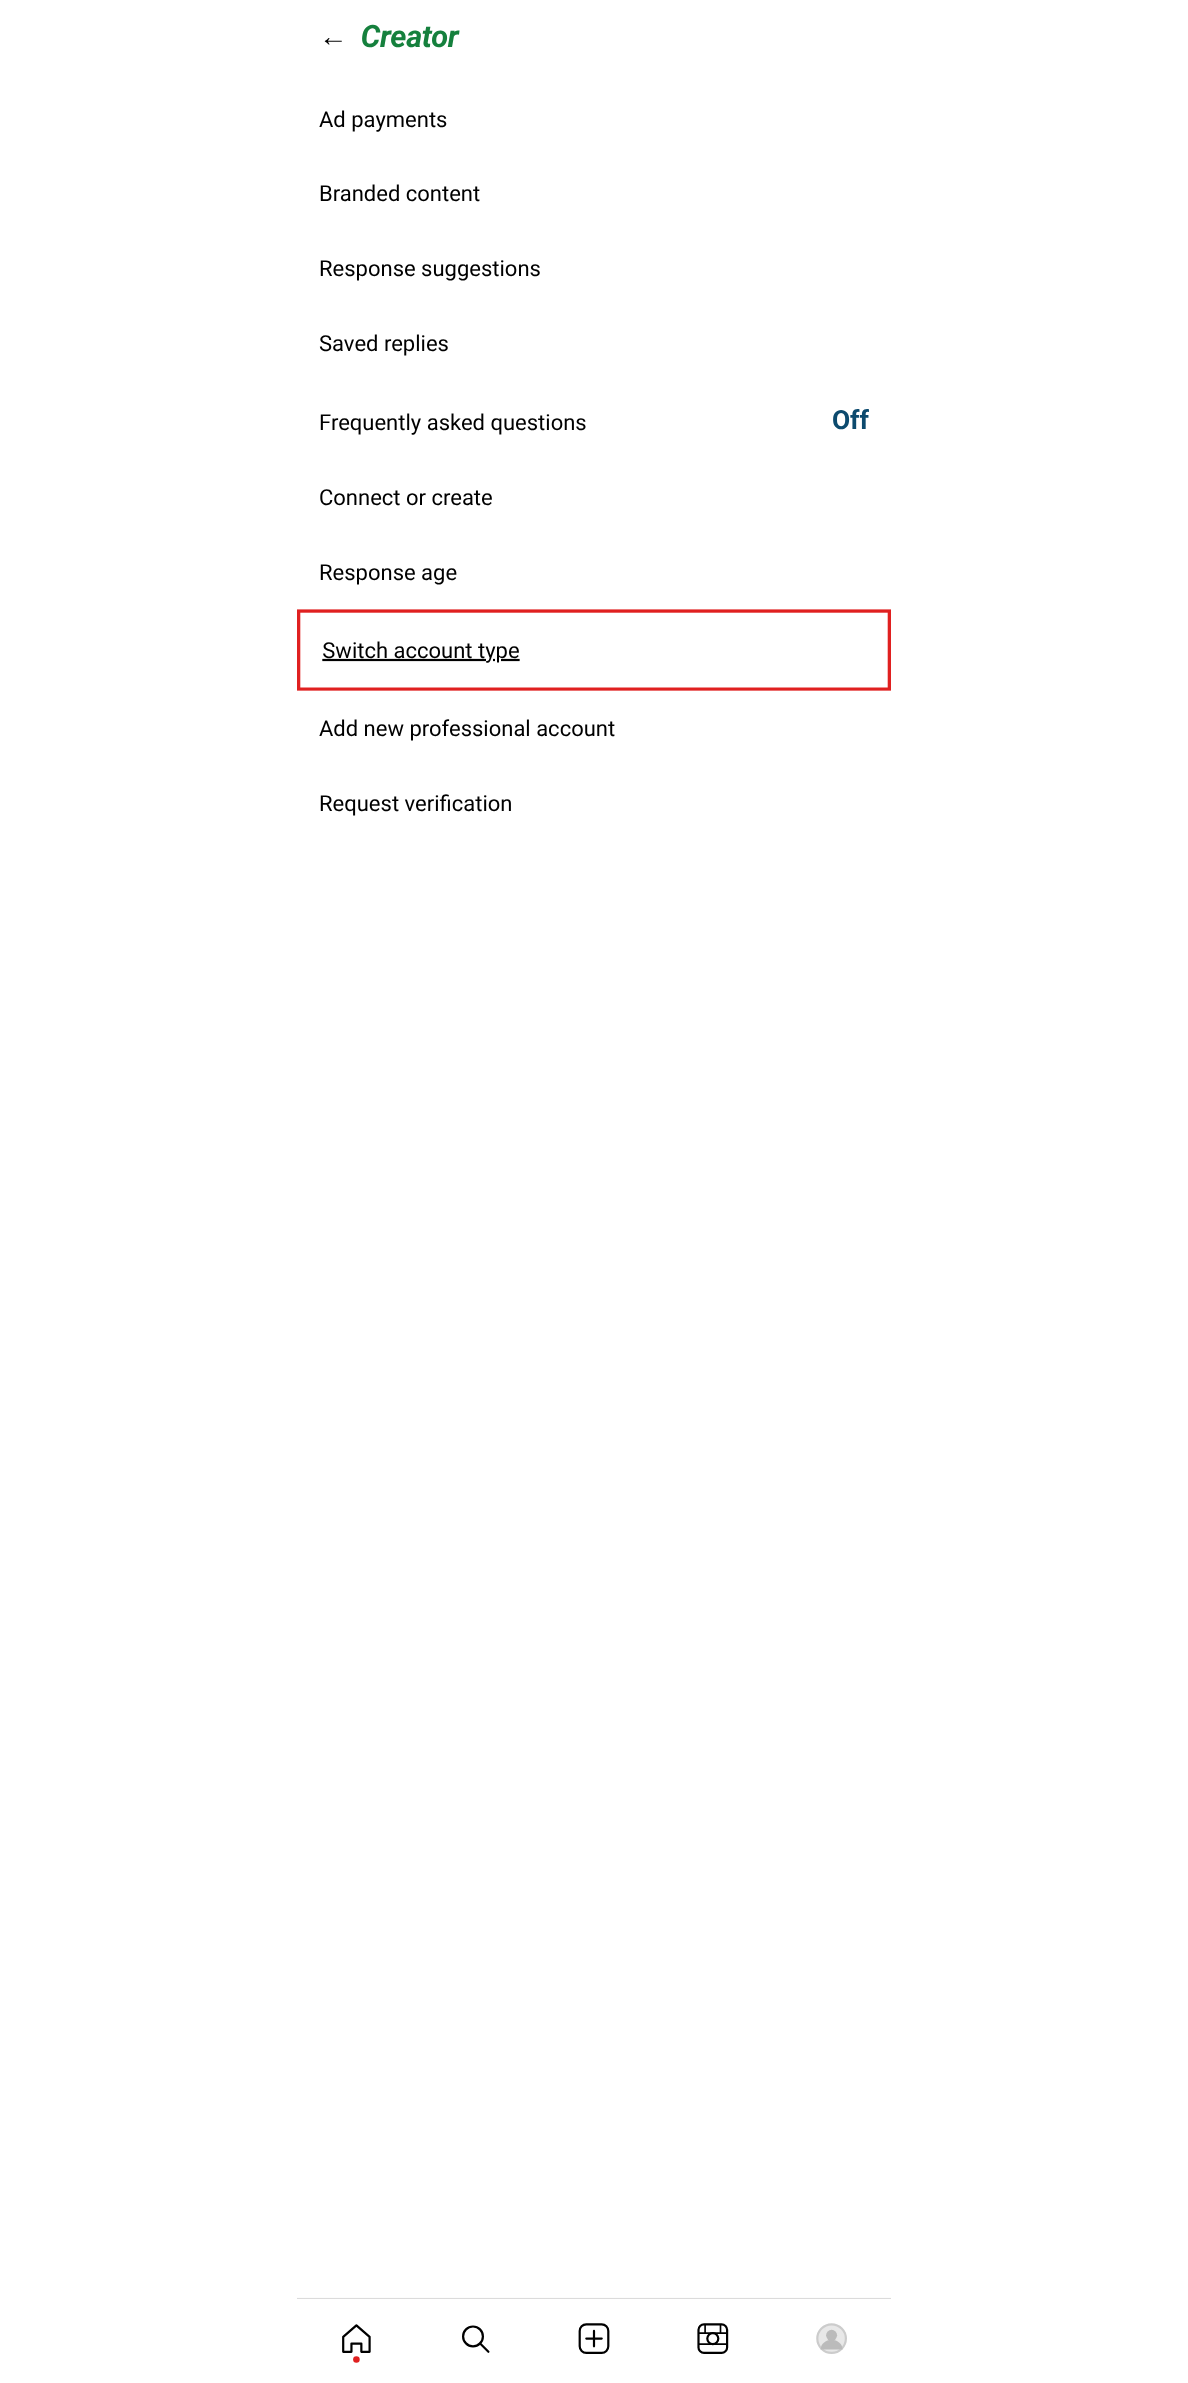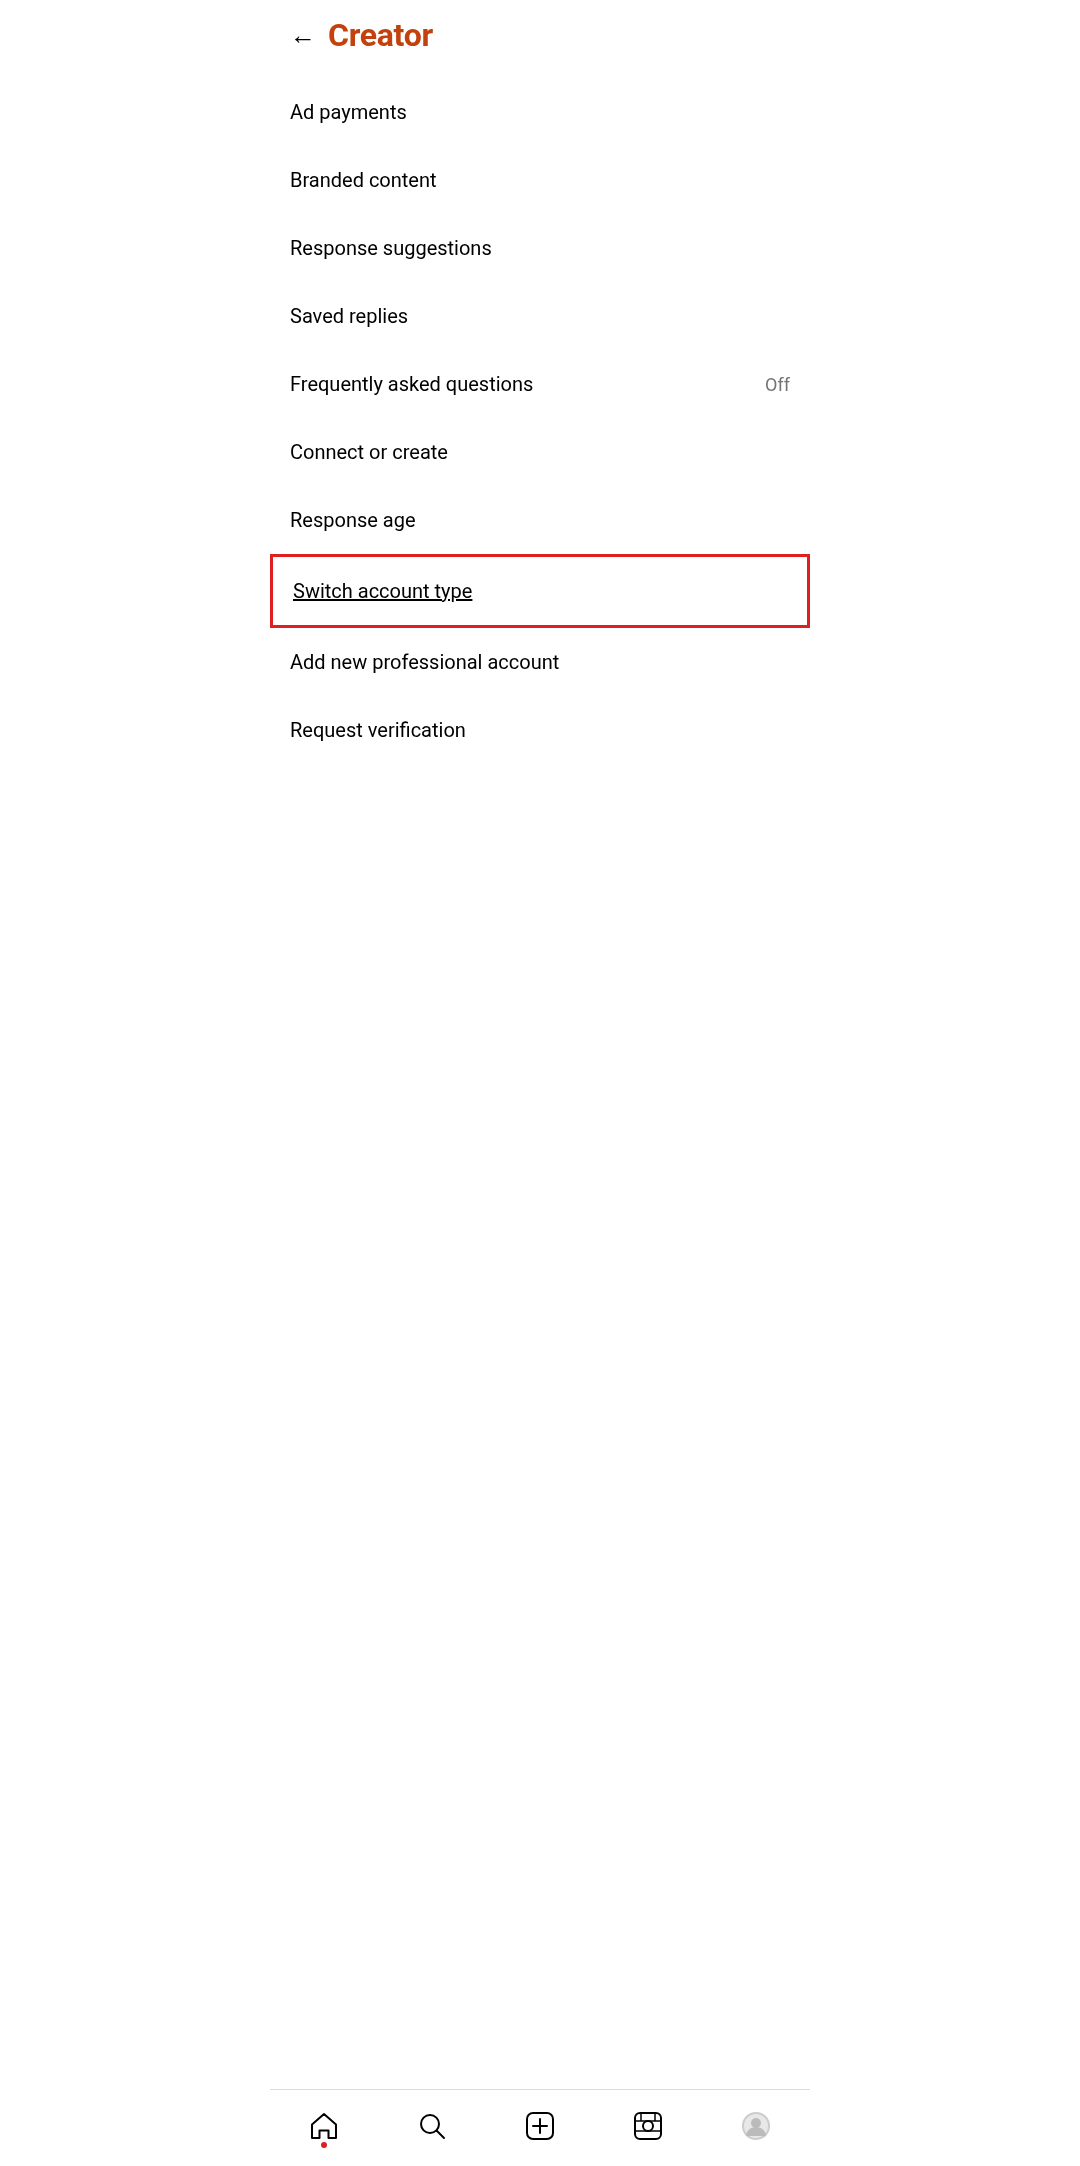--- a/index.html
+++ b/index.html
@@ -38,51 +38,52 @@
     }
 
     .back-arrow {
       font-size: 26px;
       font-weight: 400;
       color: #000000;
       line-height: 1;
     }
 
     .header-title {
-      font-size: 32px;
+      font-size: 28px;
       font-weight: 700;
-      color: #c2410c;
+      color: #15803d;
       letter-spacing: -0.3px;
+      font-style: italic;
     }
 
     .menu-list {
       flex: 1;
       padding-top: 8px;
     }
 
     .menu-item {
       display: flex;
-      align-items: center;
+      align-items: flex-end;
       justify-content: space-between;
       padding: 22px 20px;
       cursor: pointer;
       background: #ffffff;
     }
 
     .menu-item-label {
       font-size: 20px;
       font-weight: 400;
       color: #000000;
       line-height: 1.2;
     }
 
     .menu-item-value {
-      font-size: 18px;
-      font-weight: 400;
-      color: #737373;
+      font-size: 24px;
+      font-weight: 700;
+      color: #0c4a6e;
     }
 
     .menu-item.highlighted {
       border: 3px solid #e02020;
       margin: 0;
       text-decoration: underline;
     }
 
     .bottom-nav {
       display: flex;

